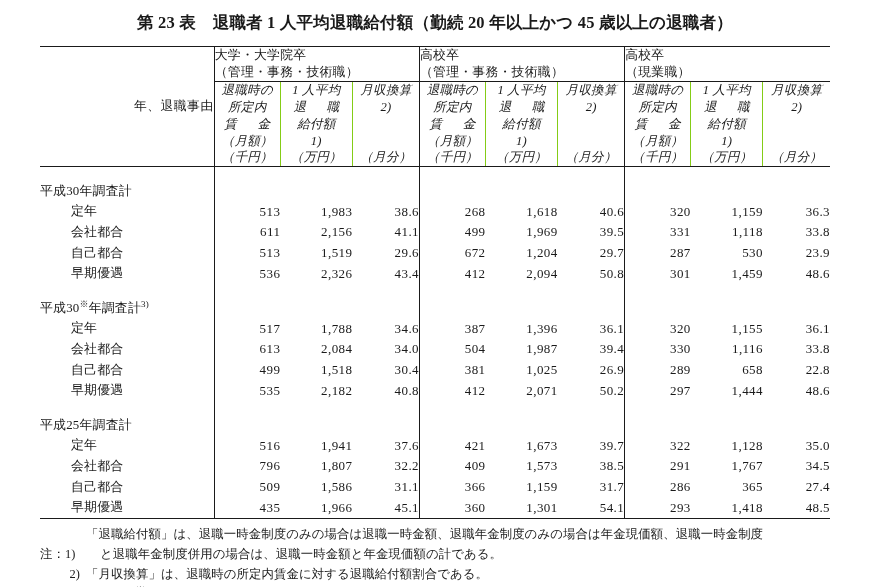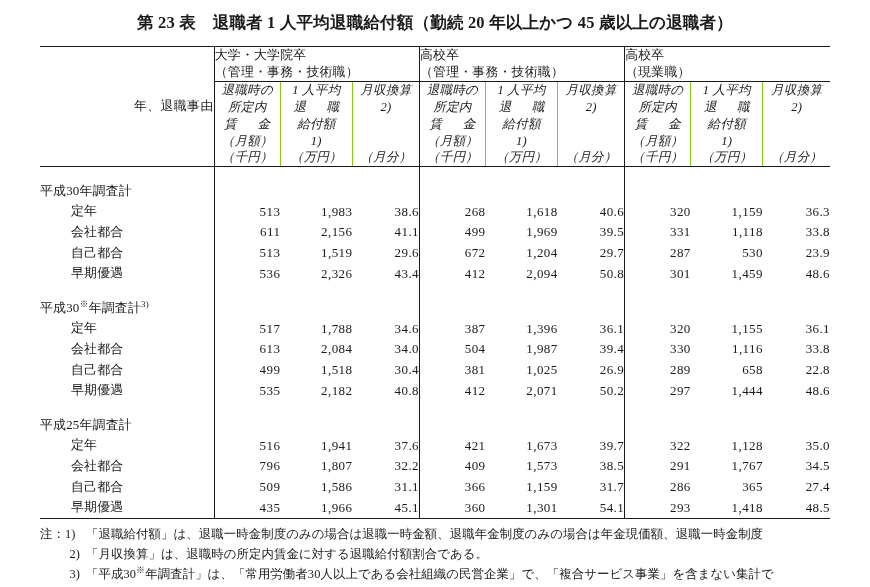--- a/index.html
+++ b/index.html
@@ -474,20 +474,21 @@
           </tr>
         </tbody>
     </table>
   </div>
 
   <div id="notes">
       <div class="note-row">
         <div class="note-lab">注：1)</div>
         <div class="note-body">
           <p>「退職給付額」は、退職一時金制度のみの場合は退職一時金額、退職年金制度のみの場合は年金現価額、退職一時金制度</p>
+          <p class="note-cont">と退職年金制度併用の場合は、退職一時金額と年金現価額の計である。</p>
         </div>
       </div>
       <div class="note-row">
         <div class="note-num">2)</div>
         <div class="note-body">
           <p>「月収換算」は、退職時の所定内賃金に対する退職給付額割合である。</p>
         </div>
       </div>
       <div class="note-row">
         <div class="note-num">3)</div>

